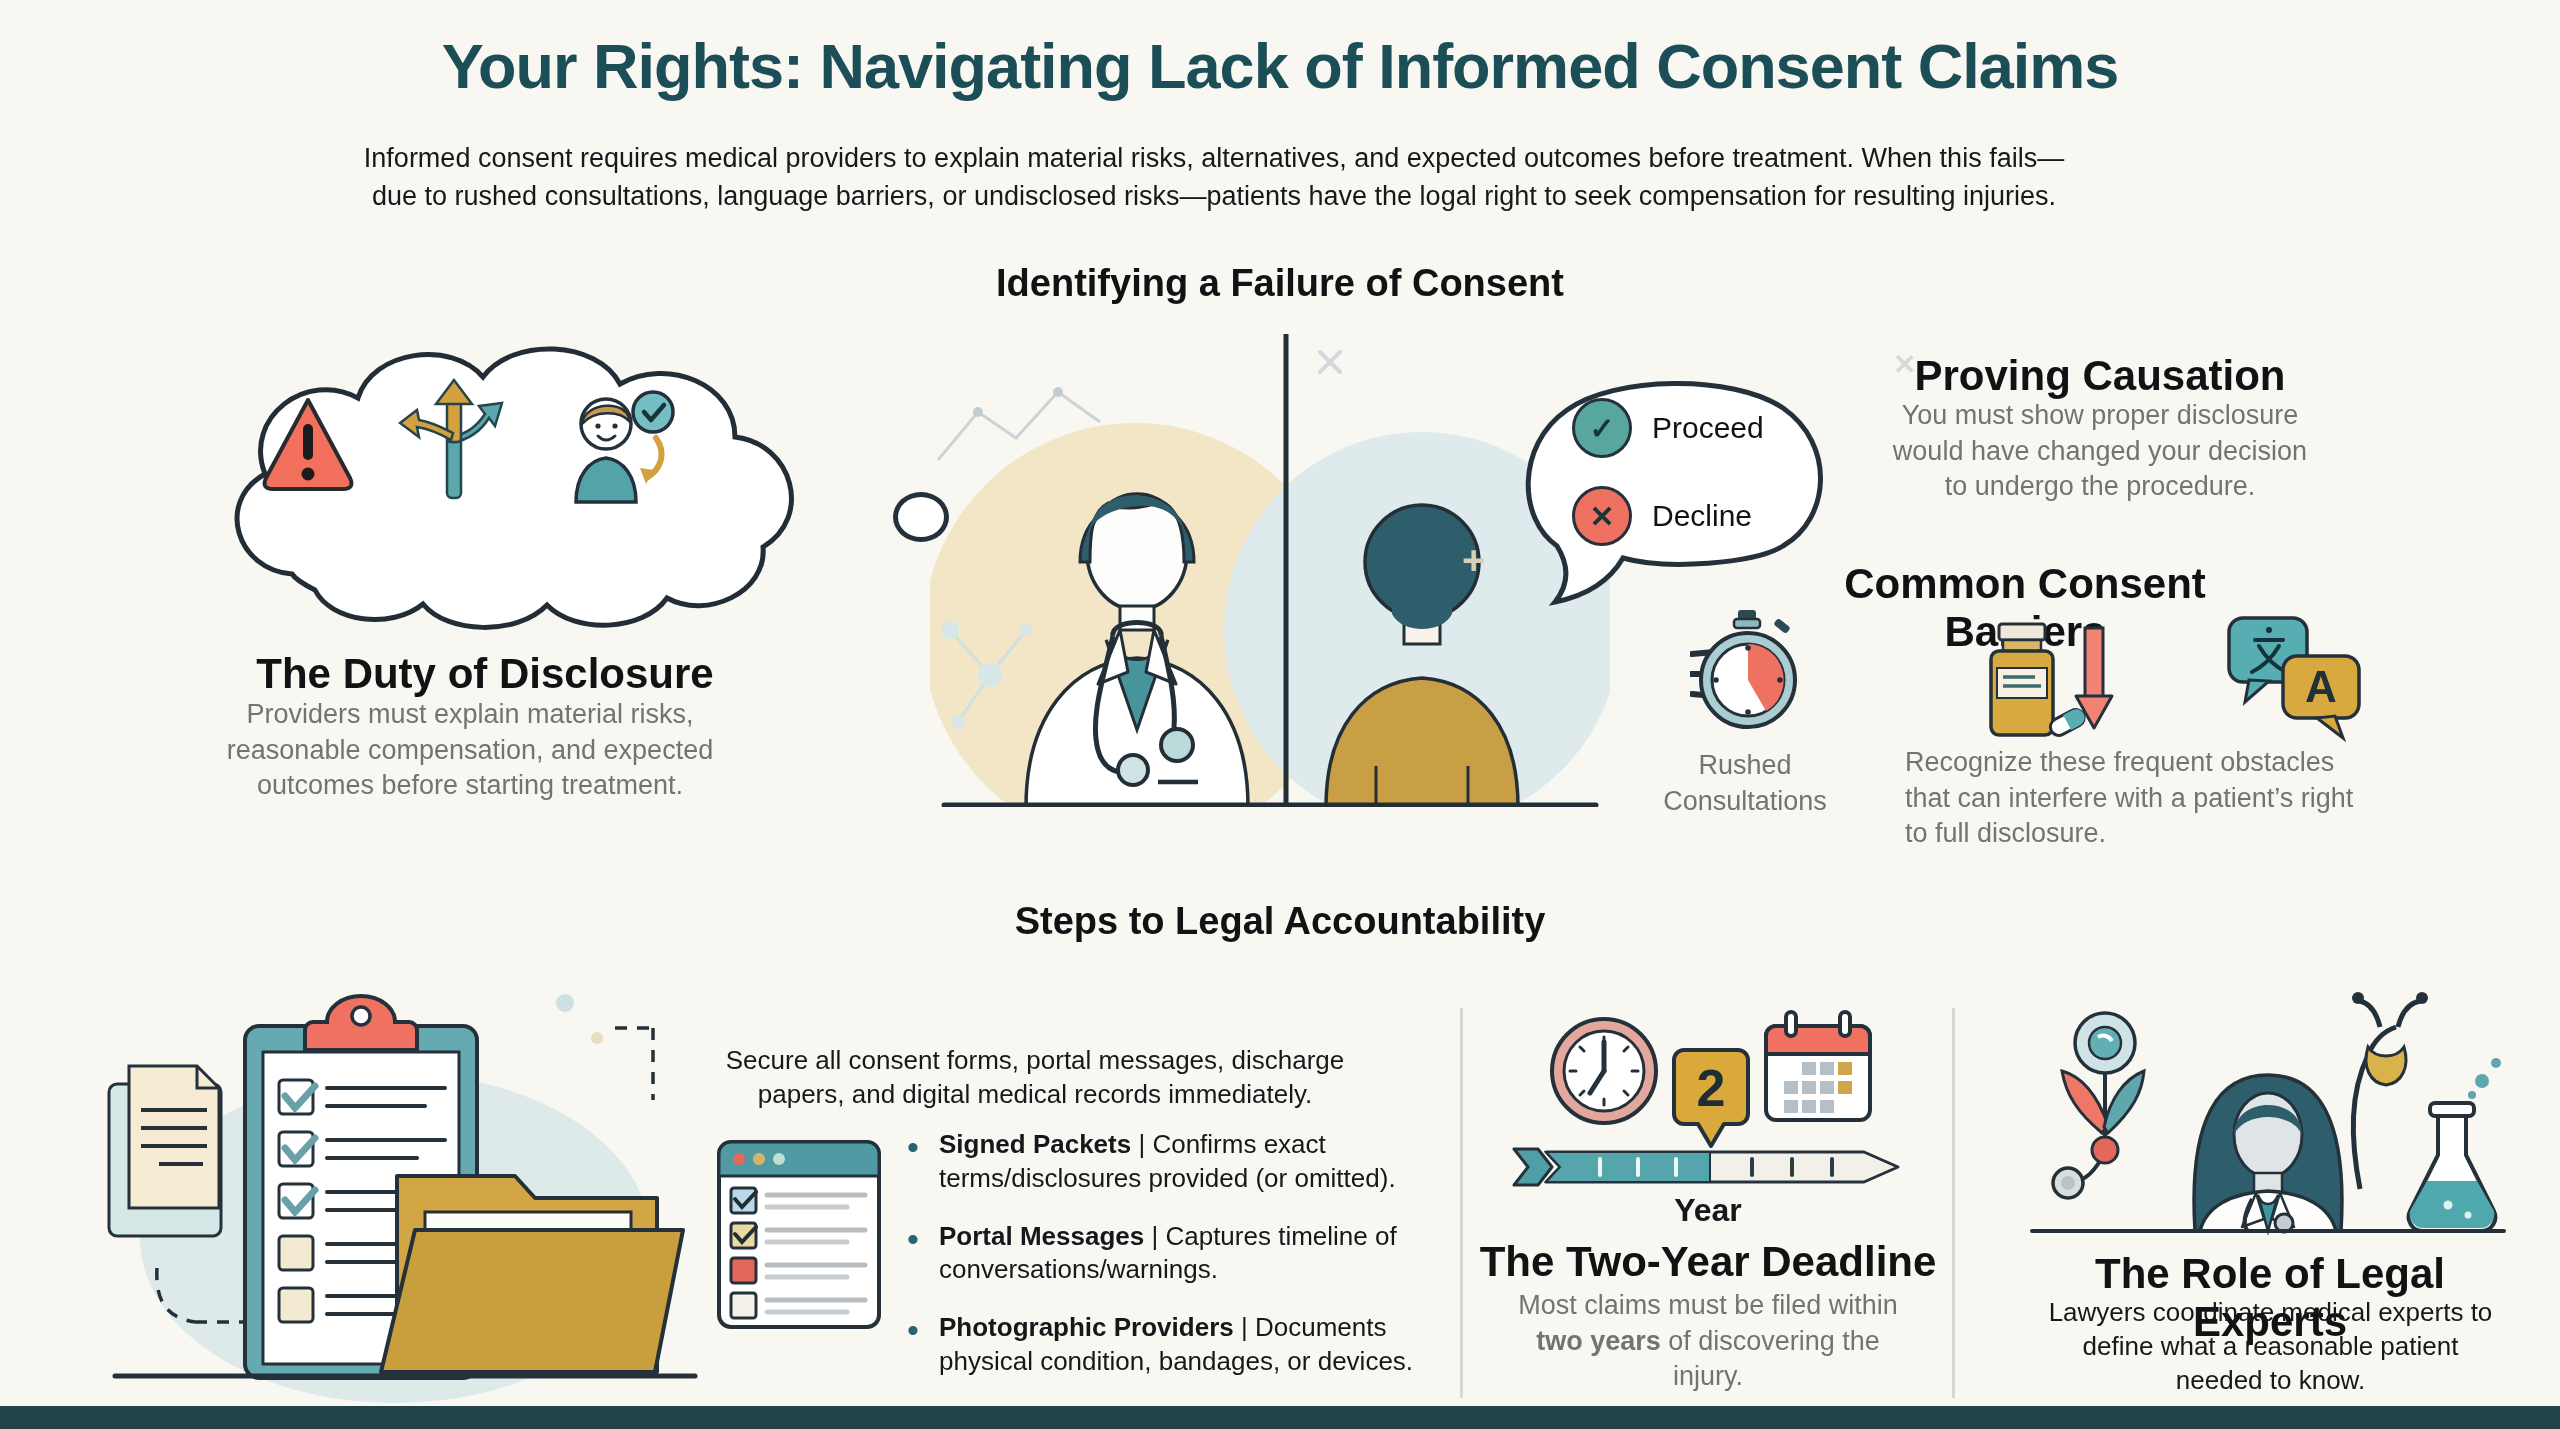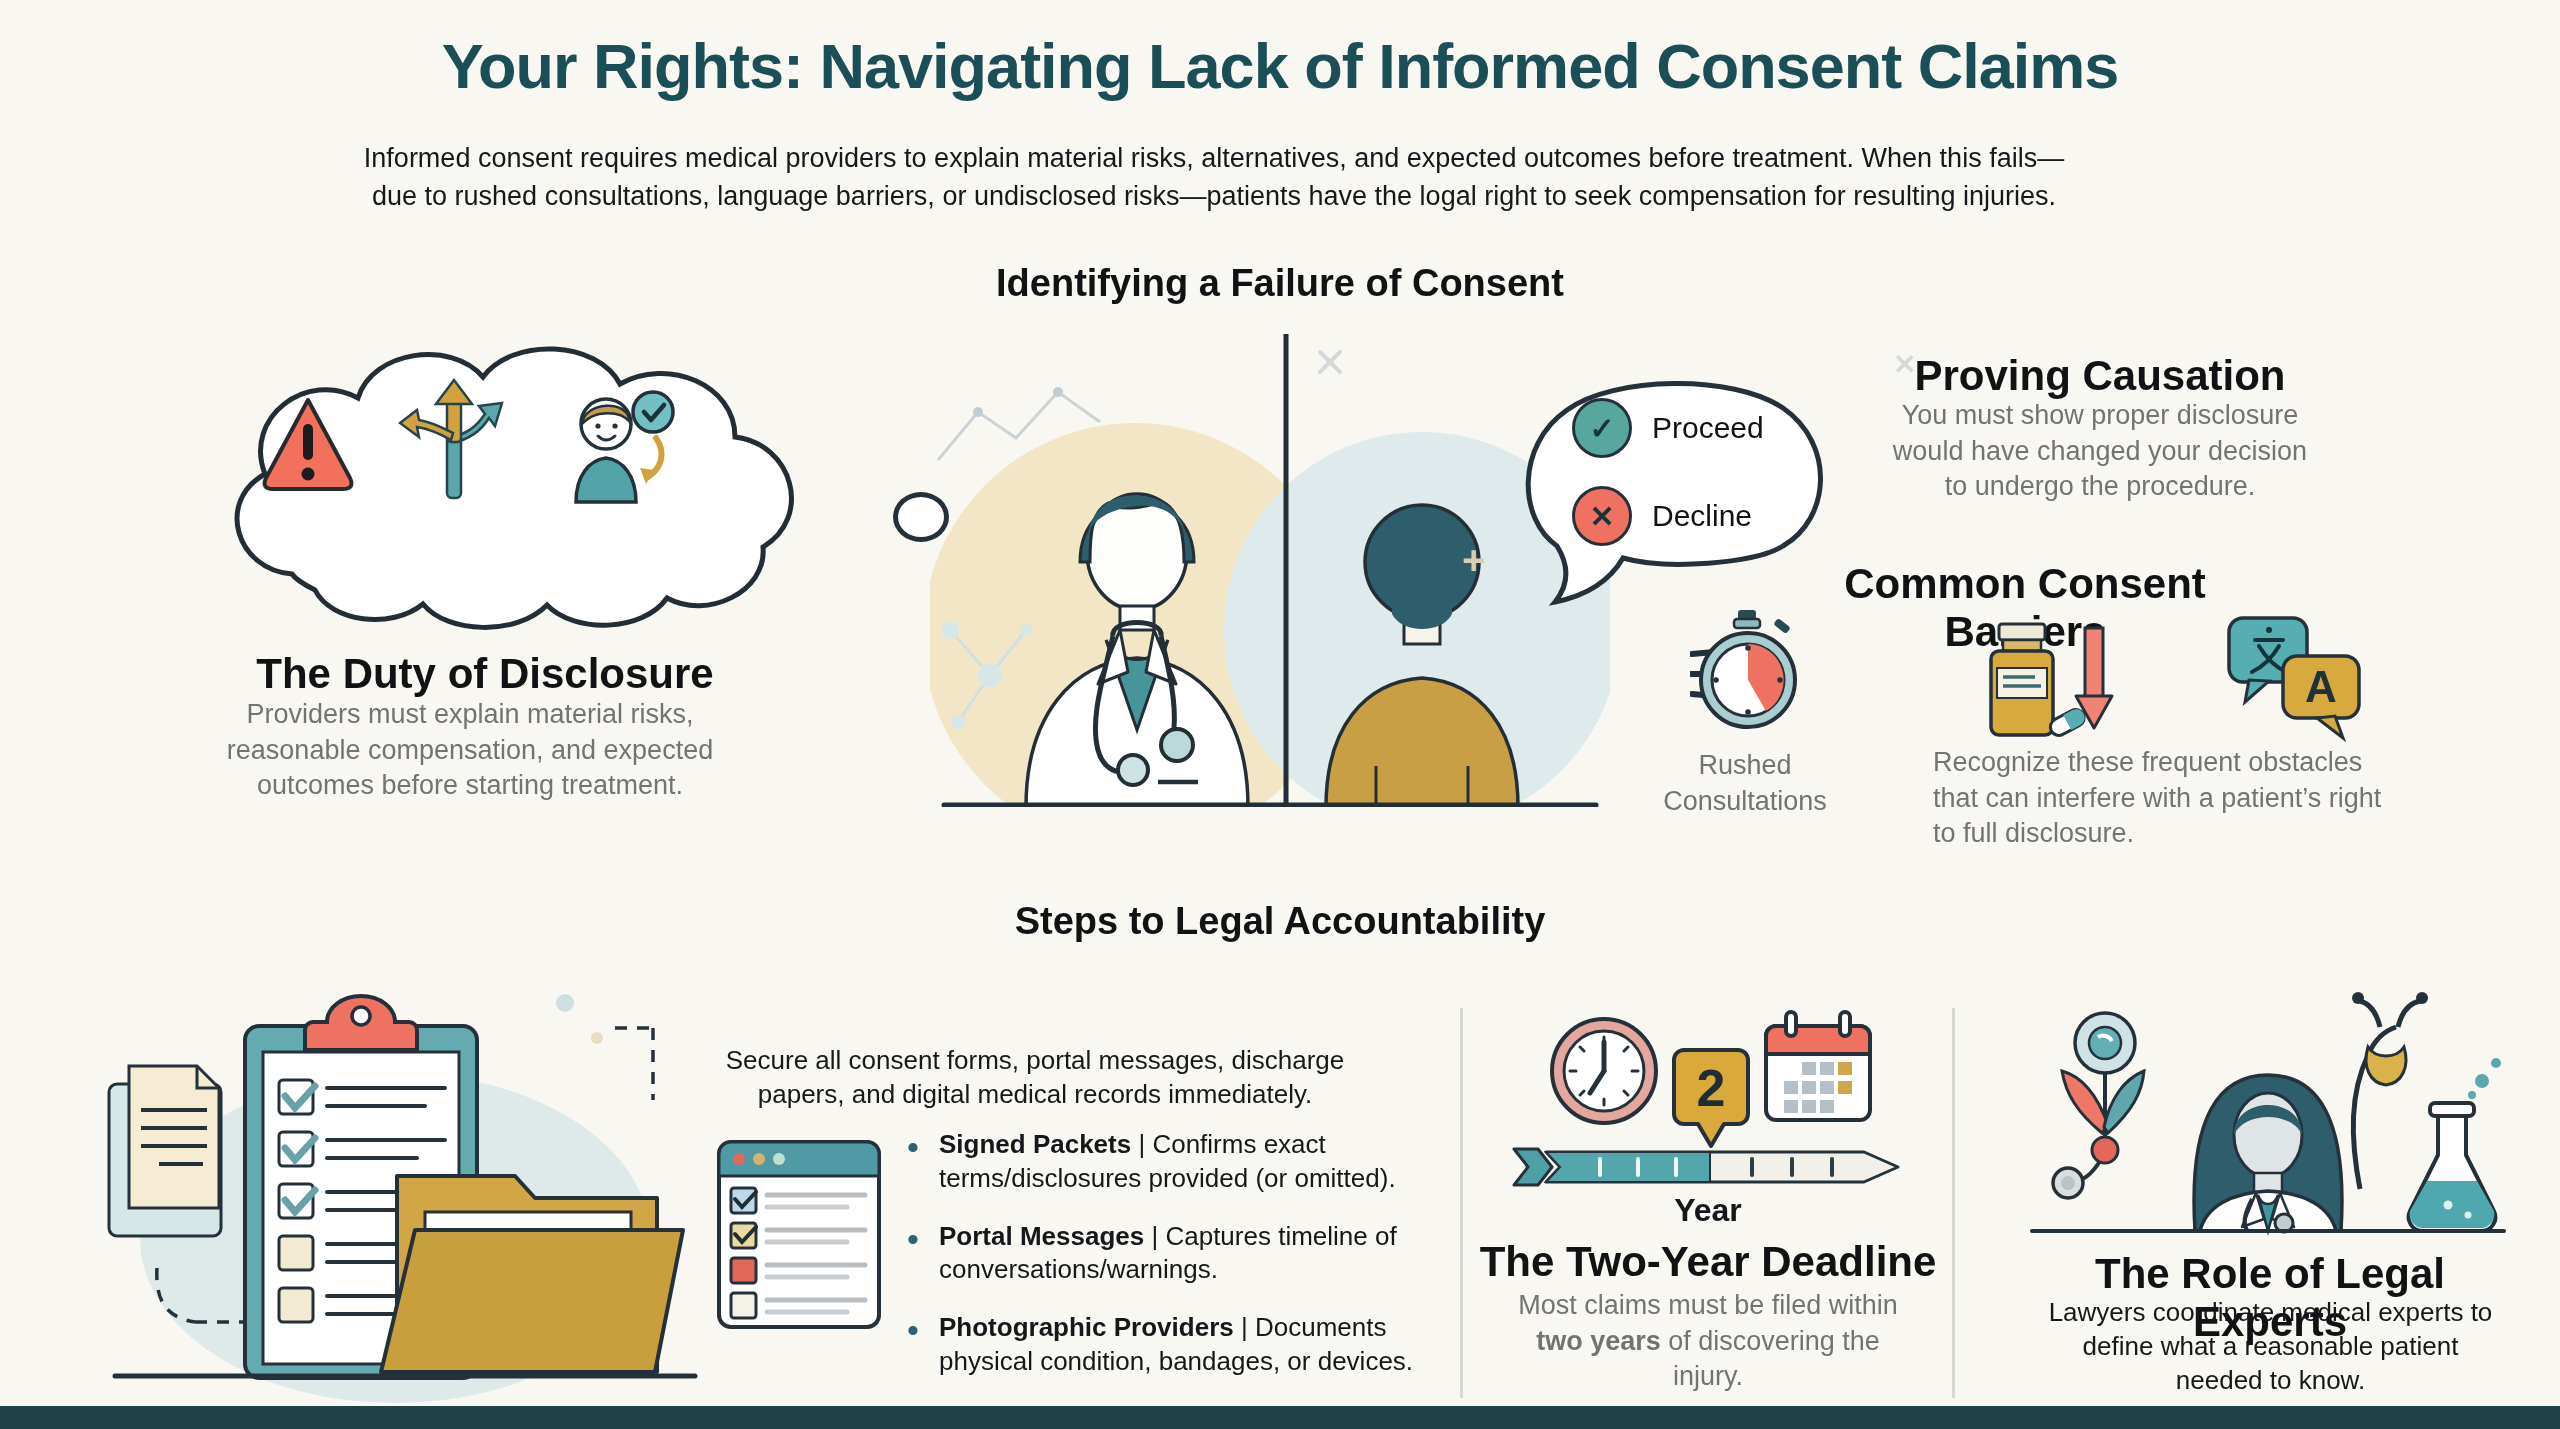--- a/index.html
+++ b/index.html
@@ -180,21 +180,21 @@
     <path d="M24 68 L20 90 L44 69 Z" fill="#57aeb2" stroke="#25313a" stroke-width="3"></path>
     <circle cx="44" cy="18" r="3" fill="#16323a"></circle>
     <line x1="30" y1="28" x2="58" y2="28" stroke="#16323a" stroke-width="4" stroke-linecap="round"></line>
     <path d="M34 34 C41 46 49 54 61 60" stroke="#16323a" stroke-width="4" fill="none" stroke-linecap="round"></path>
     <path d="M54 34 C47 46 39 54 27 60" stroke="#16323a" stroke-width="4" fill="none" stroke-linecap="round"></path>
     <rect x="58" y="44" width="76" height="62" rx="14" fill="#d8a93e" stroke="#25313a" stroke-width="3.5"></rect>
     <path d="M110 104 L118 126 L92 106 Z" fill="#d8a93e" stroke="#25313a" stroke-width="3"></path>
     <text x="96" y="90" text-anchor="middle" font-size="44" font-weight="bold" fill="#20313a">A</text>
   </svg>
 
-  <div class="abs body-txt" style="left:1905px;top:745px;width:470px;margin-left:28px;">Recognize these frequent obstacles that can interfere with a patient’s right to full disclosure.</div>
+  <div class="abs body-txt" style="left:1905px;top:745px;width:470px;">Recognize these frequent obstacles that can interfere with a patient’s right to full disclosure.</div>
 
   <div class="abs ctr sec-heading" style="left:0;top:900px;width:2560px;">Steps to Legal Accountability</div>
 
   <svg class="abs" style="left:95px;top:968px;" width="620" height="440" viewBox="0 0 620 440">
     <ellipse cx="300" cy="270" rx="255" ry="165" fill="#ddeae9"></ellipse>
     <path d="M520 60 H558 M558 60 V132" stroke="#25313a" stroke-width="3.5" stroke-dasharray="12 10" fill="none"></path>
     <path d="M62 300 C60 336 74 350 100 354 M100 354 H150" stroke="#25313a" stroke-width="3.5" stroke-dasharray="12 10" fill="none"></path>
     <circle cx="470" cy="35" r="9" fill="#cfe0e2"></circle>
       <circle cx="502" cy="70" r="6" fill="#e8ddc2"></circle>
 

